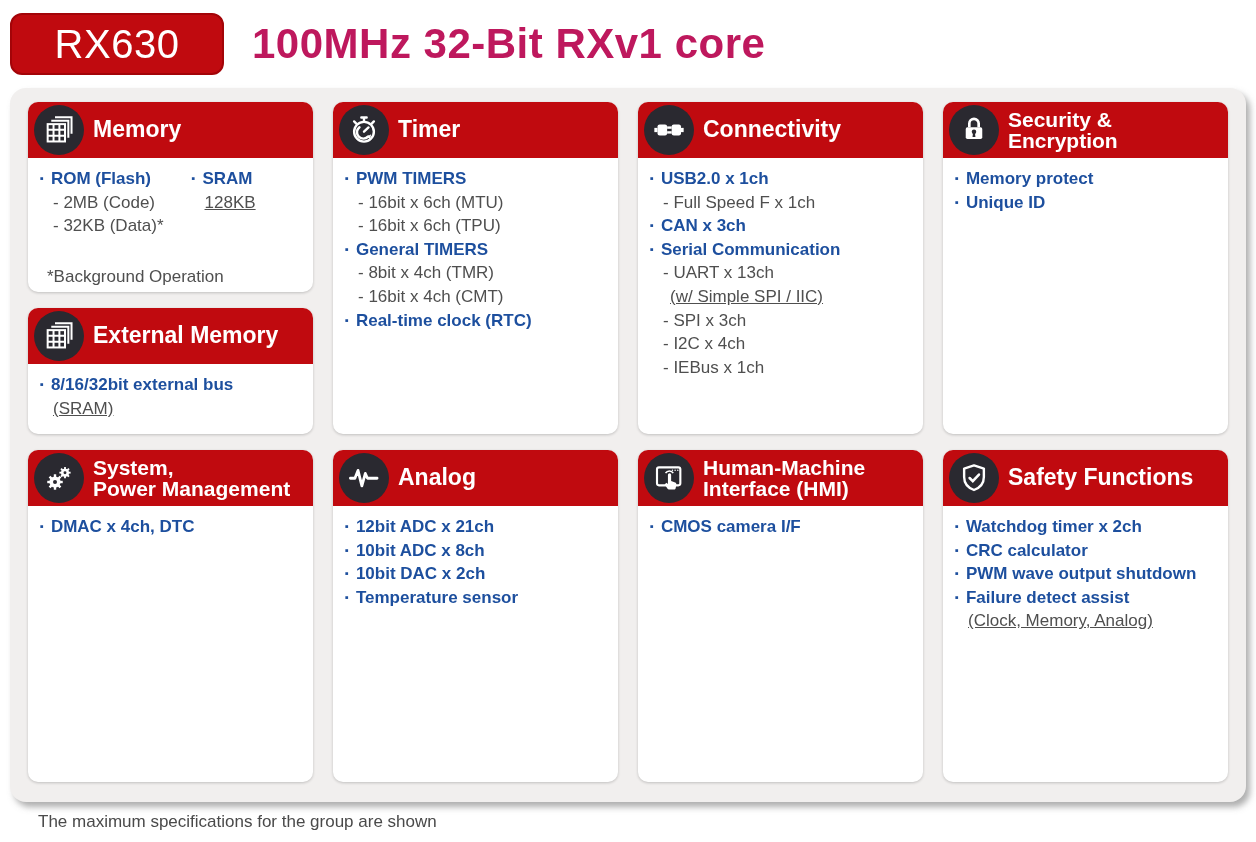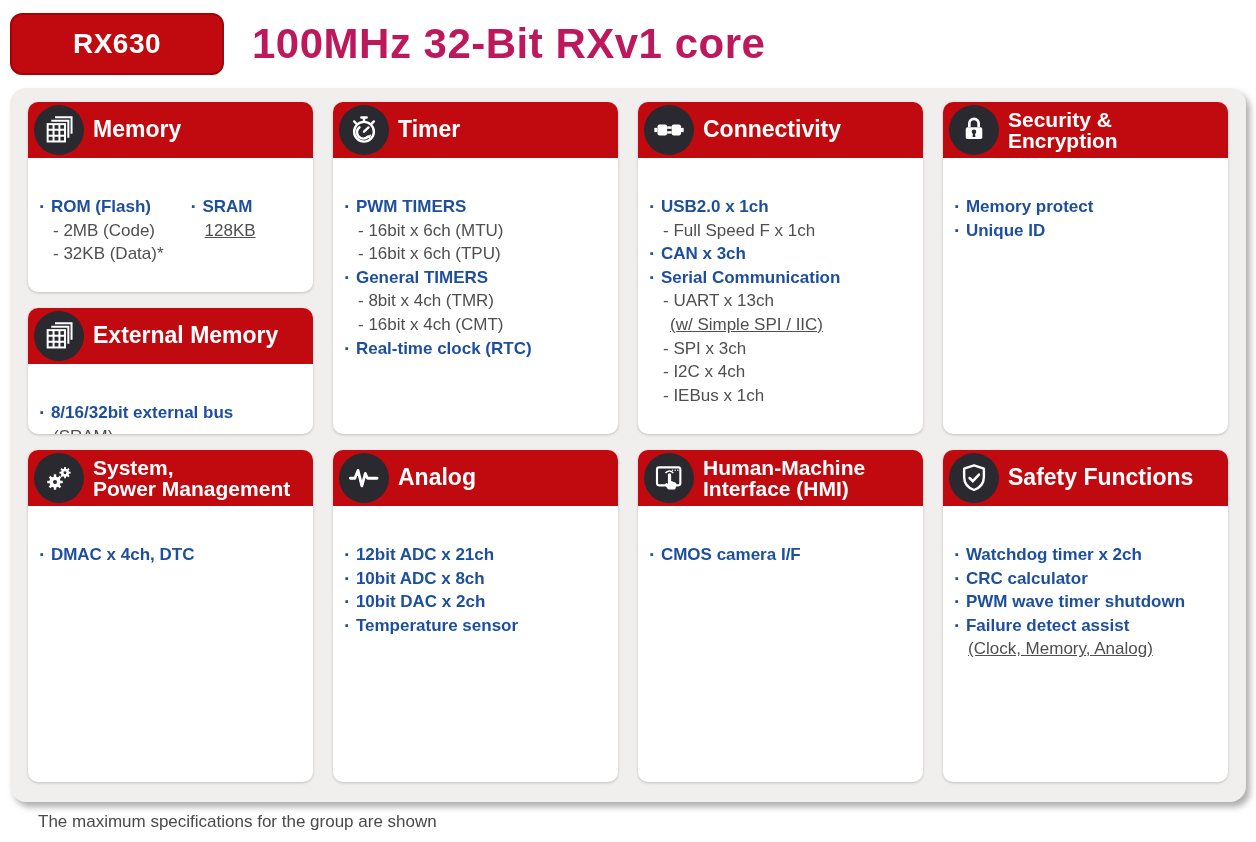--- a/index.html
+++ b/index.html
@@ -6,21 +6,21 @@
   html,body { background:#ffffff; }
   body {
     width:1256px; height:842px; overflow:hidden;
     font-family:"Liberation Sans", sans-serif;
     position:relative;
   }
   
   .topbar { display:flex; align-items:center; margin:12px 0 12px 10px; height:64px; }
   .badge {
     background:#c00a0f; border:2px solid #a30408; color:#fff;
-    font-weight:bold; font-size:28px; letter-spacing:.5px;
+    font-weight:normal; font-size:40px; letter-spacing:.5px;
     border-radius:12px; width:214px; height:62px;
     display:flex; align-items:center; justify-content:center;
   }
   .top-title {
     margin-left:28px; font-size:42px; font-weight:bold; color:#be185d;
     letter-spacing:.5px;
   }
   
   .panel {
     margin-left:10px; width:1236px; height:714px;
@@ -32,21 +32,21 @@
     display:grid; width:1200px; height:680px;
     grid-template-columns:repeat(4, 285px);
     grid-template-rows:332px 332px;
     column-gap:20px; row-gap:16px;
   }
   .stack { display:flex; flex-direction:column; gap:16px; }
   
   .card {
     background:#ffffff; border-radius:10px; overflow:hidden;
     box-shadow:0 1px 3px rgba(0,0,0,.2);
-    display:flex; flex-direction:column;gap:28px;
+    display:flex; flex-direction:column;
   }
   .card.h190 { height:190px; }
   .card.grow { flex:1; }
   .card-head {
     background:#c00a0f; min-height:56px; flex:0 0 56px;
     display:flex; align-items:center; padding:0 8px 0 6px;
   }
   .icon-circle {
     width:50px; height:50px; border-radius:50%; background:#2a2930;
     flex:0 0 50px; display:flex; align-items:center; justify-content:center;
@@ -293,21 +293,21 @@
           <svg viewBox="0 0 24 24">
             <path d="M12 2.6l7.4 2.3v6.3c0 4.8-3 8.1-7.4 9.8-4.4-1.7-7.4-5-7.4-9.8V4.9z" stroke="#fff" stroke-width="1.8" fill="none" stroke-linejoin="round"></path>
             <path d="M8.7 12l2.4 2.4 4.6-5" stroke="#fff" stroke-width="1.9" fill="none" stroke-linecap="round"></path>
           </svg>
         </span>
         <h2 class="card-title">Safety Functions</h2>
       </header>
       <div class="card-body">
         <div class="li head">Watchdog timer x 2ch</div>
         <div class="li head">CRC calculator</div>
-        <div class="li head">PWM wave timer shutdown</div>
+        <div class="li head">PWM wave output shutdown</div>
         <div class="li head">Failure detect assist</div>
         <div class="li plain">(Clock, Memory, Analog)</div>
       </div>
     </section>
 
   </div>
 </div>
 
 <div class="footnote">The maximum specifications for the group are shown</div>
 

